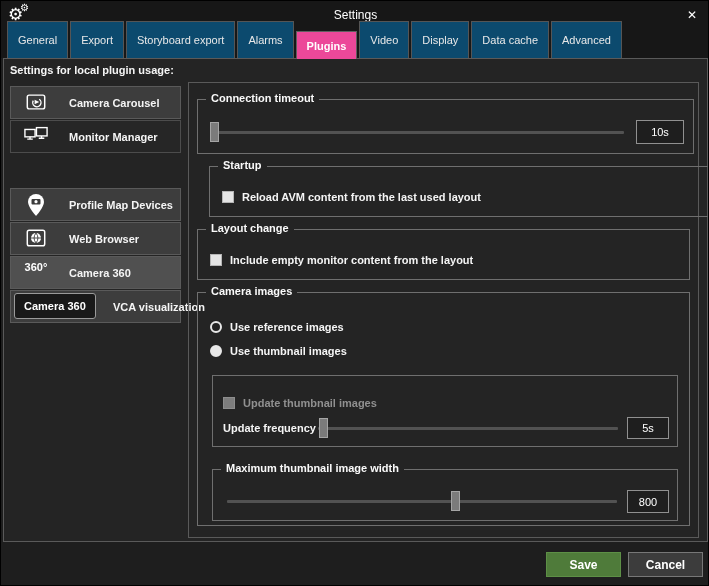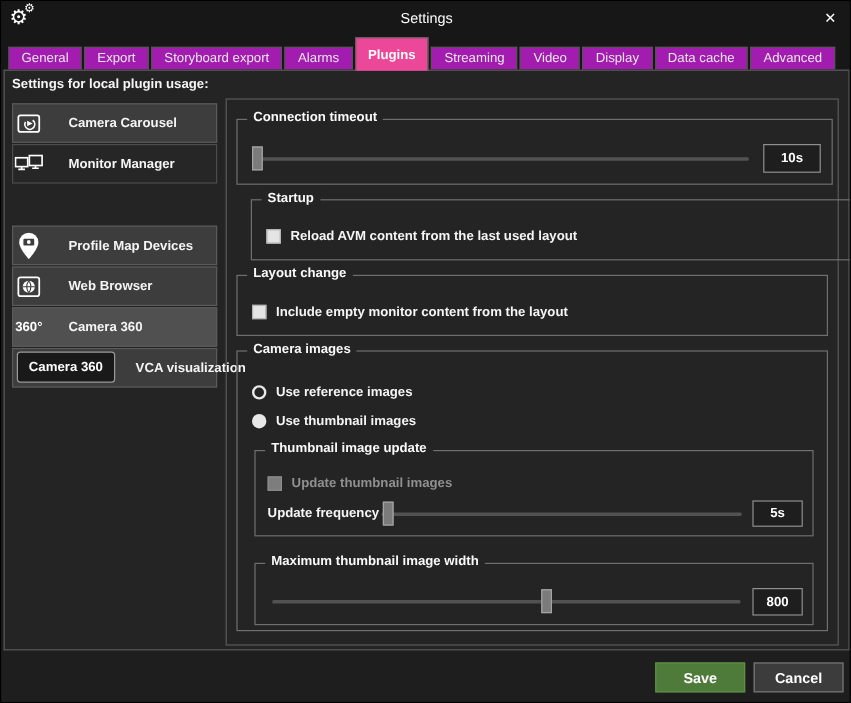--- a/index.html
+++ b/index.html
@@ -13,54 +13,54 @@
   
   .titlebar { position:absolute; left:0; top:0; width:709px; height:28px; background:#171717; }
   .gears { position:absolute; left:7px; top:3px; width:26px; height:22px; color:#fff; }
   .gear-big { position:absolute; left:0; top:2px; font-size:17px; line-height:17px; }
   .gear-small { position:absolute; left:12px; top:-1px; font-size:10px; line-height:10px; }
   .win-title { position:absolute; left:0; top:7px; width:100%; text-align:center; color:#fff; font-size:12px; }
   .close-btn { position:absolute; right:10px; top:6px; width:16px; height:16px; color:#fff; font-size:12px; text-align:center; line-height:16px; cursor:pointer; }
   
   .tabbar { position:absolute; left:0; top:28px; width:709px; height:29px; background:#171717; display:flex; align-items:flex-end; padding-left:6px; }
   .tab {
-    height:19px; padding:0 10px; margin-right:2px; display:flex; align-items:center;
-    background:#a21caf; border:1px solid #555; border-bottom:none; color:#e8e8e8;
+    height:37px; padding:0 10px; margin-right:2px; display:flex; align-items:center;
+    background:#0c4a6e; border:1px solid #555; border-bottom:none; color:#e8e8e8;
     white-space:nowrap; position:relative; z-index:1; cursor:pointer;
   }
   .tab.active { height:28px; background:#ec4899; border-color:#5f5f5f; font-weight:bold; color:#fff; z-index:3; margin-bottom:-1px; }
   
   .content { position:absolute; left:2px; top:57px; width:705px; height:484px; background:#242424; border:1px solid #5a5a5a; z-index:2; }
   .heading { position:absolute; left:6px; top:5px; font-weight:bold; color:#f5f5f5; }
   
   .side-item {
     position:absolute; left:6px; width:171px; height:33px;
     background:#3d3d3d; border:1px solid #5a5a5a; display:flex; align-items:center;
     cursor:pointer;
   }
   .side-item.selected { background:#262626; border-color:#4c4c4c; }
   .side-item.hover { background:#505050; }
-  .side-icon { width:24px; height:24px; margin-left:1px; display:flex; align-items:center; justify-content:center; flex:none; }
+  .side-icon { width:24px; height:24px; margin-left:13px; display:flex; align-items:flex-start; justify-content:center; flex:none; }
   .side-label { margin-left:21px; font-weight:bold; color:#f5f5f5; white-space:nowrap; }
   .icon360 { color:#fff; font-weight:bold; font-size:11px; letter-spacing:0; }
   .tooltip {
     position:absolute; left:10px; top:234px; height:26px; padding:0 9px;
     background:#191919; border:1px solid #9a9a9a; border-radius:3px;
     display:flex; align-items:center; font-weight:bold; color:#fff; z-index:5; white-space:nowrap;
   }
   
   .mainpanel { position:absolute; left:184px; top:23px; width:511px; height:456px; border:1px solid #5a5a5a; }
   .group { position:absolute; border:1px solid #6f6f6f; }
   .group-title { position:absolute; left:8px; top:-8px; background:#242424; padding:0 5px; font-weight:bold; color:#fafafa; white-space:nowrap; }
   
   .slider-track { position:absolute; height:3px; background:#525252; border-radius:1px; }
   .slider-handle { position:absolute; width:9px; height:20px; background:#7b7b7b; border:1px solid #a5a5a5; margin-left:-2px; cursor:pointer; }
   .valbox {
     position:absolute; background:#1e1e1e; border:1px solid #909090;
-    color:#fff; font-weight:bold; text-align:left; display:flex; align-items:center; justify-content:center;
+    color:#fff; font-weight:normal; text-align:left; display:flex; align-items:center; justify-content:center;
   }
   
   .cb { position:absolute; width:12px; height:12px; background:#e4e4e4; border:1px solid #b5b5b5; cursor:pointer; }
   .cb.disabled { background:#7d7d7d; border-color:#8d8d8d; }
   .cb-label { position:absolute; font-weight:bold; color:#f5f5f5; white-space:nowrap; cursor:pointer; }
   .cb-label.disabled { color:#909090; }
   .radio { position:absolute; width:12px; height:12px; border-radius:50%; border:2px solid #e8e8e8; background:transparent; cursor:pointer; }
   .radio.selected { background:#e8e8e8; }
   .plain-label { position:absolute; font-weight:bold; color:#f5f5f5; white-space:nowrap; }
   
@@ -85,21 +85,20 @@
     <div class="win-title">Settings</div>
     <div class="close-btn">✕</div>
   </div>
 
   <div class="tabbar">
     <div class="tab">General</div>
     <div class="tab">Export</div>
     <div class="tab">Storyboard export</div>
     <div class="tab">Alarms</div>
     <div class="tab active">Plugins</div>
-    <div class="tab">Streaming</div>
     <div class="tab">Video</div>
     <div class="tab">Display</div>
     <div class="tab">Data cache</div>
     <div class="tab">Advanced</div>
   </div>
 
   <div class="content">
     <div class="heading">Settings for local plugin usage:</div>
 
     <div class="side-item" style="top:27px">
@@ -185,21 +184,20 @@
       <div class="group" style="left:8px; top:209px; width:493px; height:234px">
         <span class="group-title">Camera images</span>
 
         <span class="radio" style="left:12px; top:28px"></span>
         <span class="cb-label" style="left:32px; top:28px">Use reference images</span>
 
         <span class="radio selected" style="left:12px; top:52px"></span>
         <span class="cb-label" style="left:32px; top:52px">Use thumbnail images</span>
 
         <div class="group" style="left:14px; top:82px; width:466px; height:72px">
-          <span class="group-title">Thumbnail image update</span>
           <span class="cb disabled" style="left:10px; top:21px"></span>
           <span class="cb-label disabled" style="left:30px; top:21px">Update thumbnail images</span>
 
           <span class="plain-label" style="left:10px; top:46px">Update frequency</span>
           <div class="slider-track" style="left:105px; top:51px; width:300px"></div>
           <div class="slider-handle" style="left: 108px; top: 42px;"></div>
           <div class="valbox" style="right:8px; top:41px; width:42px; height:22px">5s</div>
         </div>
 
         <div class="group" style="left:14px; top:176px; width:466px; height:52px">

